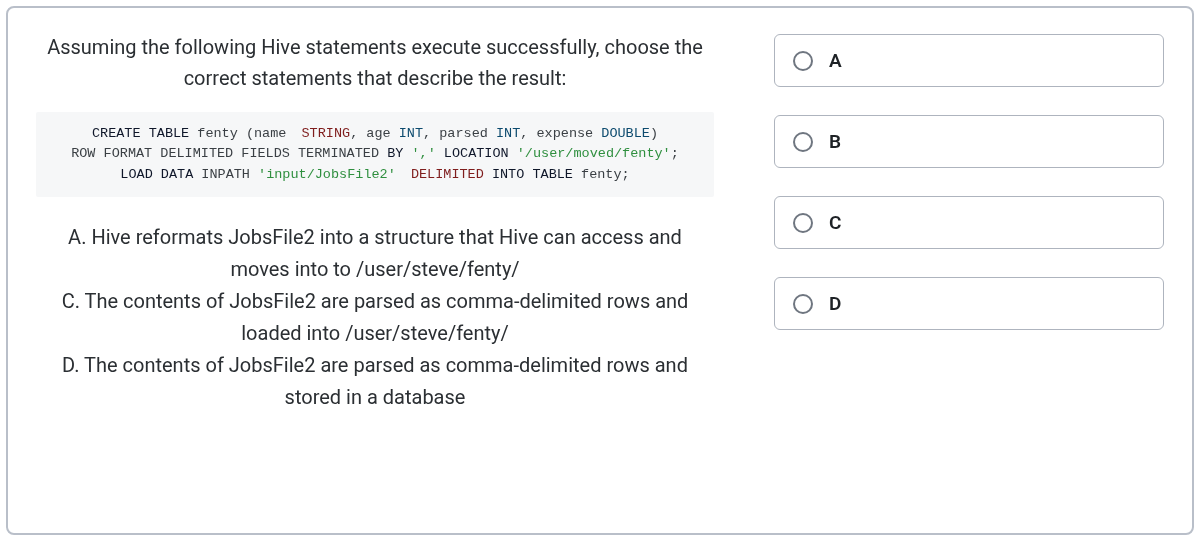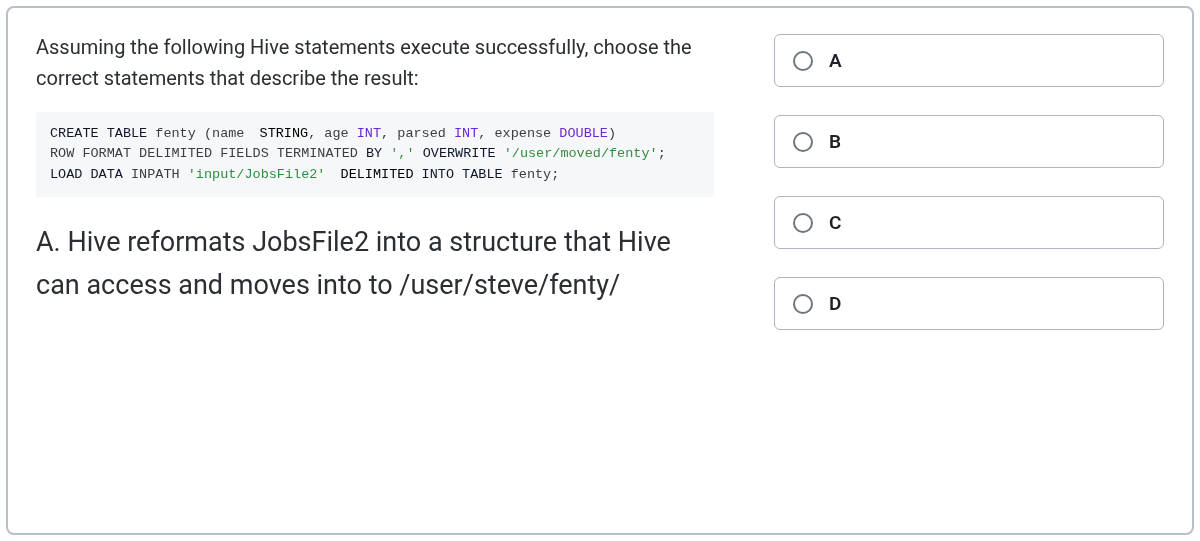--- a/index.html
+++ b/index.html
@@ -12,20 +12,21 @@
   }
   .card {
     margin: 6px;
     width: 1188px;
     height: 529px;
     border: 2px solid #b9bfc9;
     border-radius: 8px;
     padding: 24px 28px 24px 28px;
     display: flex;
     gap: 60px;
+    text-align: center;
   }
   .left {
     flex: 1 1 58%;
     max-width: 680px;
   }
   .right {
     flex: 0 0 390px;
     display: flex;
     flex-direction: column;
     gap: 28px;
@@ -42,25 +43,25 @@
     padding: 12px 14px;
     border-radius: 2px;
     font-family: "SFMono-Regular", Consolas, "Liberation Mono", Menlo, monospace;
     font-size: 13.5px;
     line-height: 1.5;
     color: #3a3f44;
     white-space: pre-wrap;
     margin-bottom: 24px;
   }
   .kw   { color: #0f172a; }  
-  .type { color: #6d28d9; }  
-  .type2{ color: #000000; margin-left: 7px; }  
+  .type { color: #0c4a6e; }  
+  .type2{ color: #7f1d1d; margin-left: 7px; }  
   .str  { color: #2f8f3f; }  
   .answers-list p {
-    font-size: 27px;
+    font-size: 20px;
     line-height: 1.6;
     color: #2b2f33;
   }
   .option {
     border: 1px solid #aeb4be;
     border-radius: 6px;
     padding: 14px 18px;
     display: flex;
     align-items: center;
     gap: 16px;
@@ -82,25 +83,27 @@
 </style>
 </head>
 <body>
 
 <div class="card">
   <div class="left">
 
     <p class="prompt">Assuming the following Hive statements execute successfully, choose the correct statements that describe the result:</p>
 
     <div class="codeblock"><span class="kw">CREATE TABLE</span><span> fenty (name </span><span class="type2">STRING</span><span>, age </span><span class="type">INT</span><span>, parsed </span><span class="type">INT</span><span>, expense </span><span class="type">DOUBLE</span><span>)</span>
-<span>ROW FORMAT DELIMITED FIELDS TERMINATED </span><span class="kw">BY </span><span class="str">','</span><span class="kw"> OVERWRITE </span><span class="str">'/user/moved/fenty'</span><span>;</span>
+<span>ROW FORMAT DELIMITED FIELDS TERMINATED </span><span class="kw">BY </span><span class="str">','</span><span class="kw"> LOCATION </span><span class="str">'/user/moved/fenty'</span><span>;</span>
 <span class="kw">LOAD DATA </span><span>INPATH </span><span class="str">'input/JobsFile2'</span><span class="type2"> DELIMITED </span><span class="kw">INTO TABLE</span><span> fenty;</span></div>
 
     <div class="answers-list">
       <p>A. Hive reformats JobsFile2 into a structure that Hive can access and moves into to /user/steve/fenty/</p>
+      <p>C. The contents of JobsFile2 are parsed as comma-delimited rows and loaded into /user/steve/fenty/</p>
+      <p>D. The contents of JobsFile2 are parsed as comma-delimited rows and stored in a database</p>
     </div>
   </div>
 
   <div class="right">
     <div class="option">
       <span class="radio-outer"></span>
       <span class="option-label">A</span>
     </div>
     <div class="option">
       <span class="radio-outer"></span>

